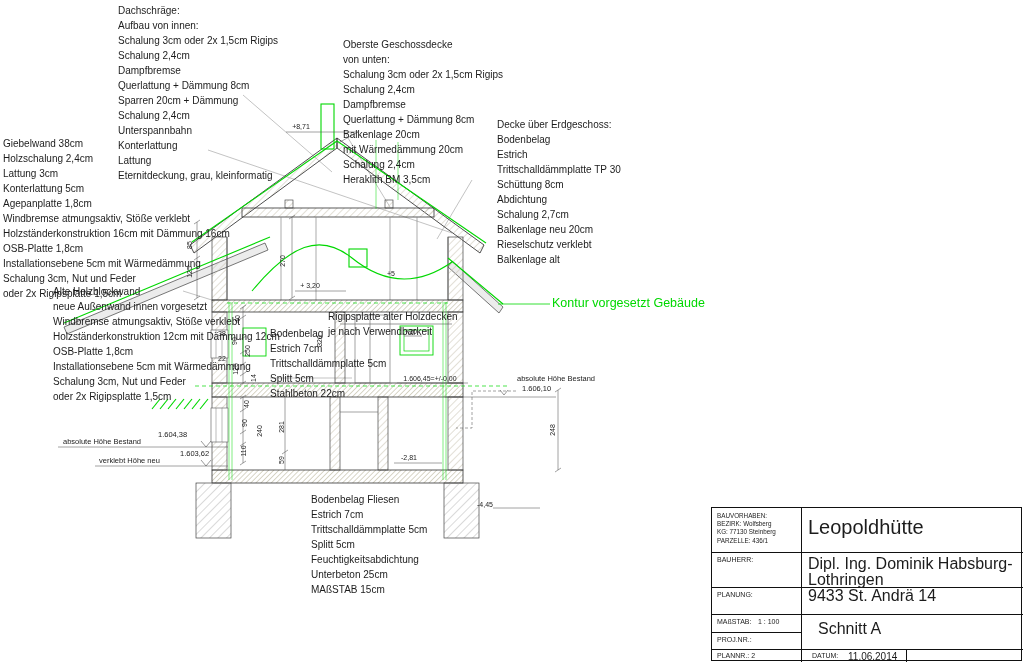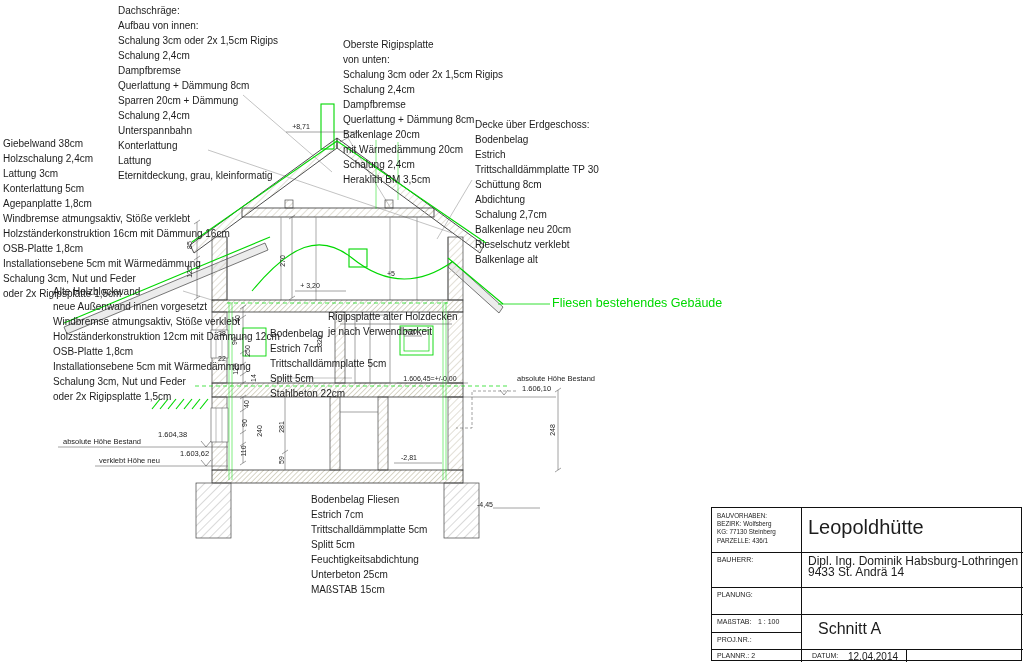--- a/index.html
+++ b/index.html
@@ -13,21 +13,21 @@
   .dim.rot{transform:translate(-50%,-50%) rotate(-90deg);}
   .lvl{position:absolute;font-size:7.5px;white-space:nowrap;color:#1c1c1c;}
   .kontur{position:absolute;font-size:12.5px;white-space:nowrap;font-weight:400;}
   
   .tb{position:absolute;left:711px;top:507px;width:311px;height:154px;
       border:1.4px solid #111;background:#fff;box-sizing:border-box;}
   .tb .hline{position:absolute;left:0;height:0;border-top:0.8px solid #111;}
   .tb .vline{position:absolute;top:0;width:0;border-left:0.8px solid #111;}
   .tb .tiny{position:absolute;font-size:6.3px;line-height:8.2px;white-space:pre-line;}
   .tb .lab{position:absolute;font-size:7px;white-space:nowrap;}
-  .tb .val{position:absolute;font-size:12px;line-height:11px;white-space:pre-line;}
+  .tb .val{position:absolute;font-size:16px;line-height:16px;white-space:pre-line;}
   .tb .big{position:absolute;font-size:20px;white-space:nowrap;}
   .tb .mid{position:absolute;font-size:16px;white-space:nowrap;}
   .tb .date{position:absolute;font-size:10px;white-space:nowrap;}
 </style>
 </head>
 <body>
 
 <svg class="layer" width="1024" height="663" viewBox="0 0 1024 663">
   <defs>
     <pattern id="hw" width="5" height="5" patternUnits="userSpaceOnUse" patternTransform="rotate(45)">
@@ -190,31 +190,31 @@
 Schalung 3cm oder 2x 1,5cm Rigips
 Schalung 2,4cm
 Dampfbremse
 Querlattung + Dämmung 8cm
 Sparren 20cm + Dämmung
 Schalung 2,4cm
 Unterspannbahn
 Konterlattung
 Lattung
 Eternitdeckung, grau, kleinformatig</div>
-  <div class="blk" style="left:343px;top:37px">Oberste Rigipsplatte
+  <div class="blk" style="left:343px;top:37px">Oberste Geschossdecke
 von unten:
 Schalung 3cm oder 2x 1,5cm Rigips
 Schalung 2,4cm
 Dampfbremse
 Querlattung + Dämmung 8cm
 Balkenlage 20cm
 mit Wärmedämmung 20cm
 Schalung 2,4cm
 Heraklith BM 3,5cm</div>
-  <div class="blk" style="left:475px;top:117px">Decke über Erdgeschoss:
+  <div class="blk" style="left:497px;top:117px">Decke über Erdgeschoss:
 Bodenbelag
 Estrich
 Trittschalldämmplatte TP 30
 Schüttung 8cm
 Abdichtung
 Schalung 2,7cm
 Balkenlage neu 20cm
 Rieselschutz verklebt
 Balkenlage alt</div>
   <div class="blk" style="left:3px;top:136px">Giebelwand 38cm
@@ -243,21 +243,21 @@
 Stahlbeton 22cm</div>
   <div class="blk" style="left:328px;top:309px">Rigipsplatte alter Holzdecken
 je nach Verwendbarkeit</div>
   <div class="blk" style="left:311px;top:492px">Bodenbelag Fliesen
 Estrich 7cm
 Trittschalldämmplatte 5cm
 Splitt 5cm
 Feuchtigkeitsabdichtung
 Unterbeton 25cm
 MAßSTAB 15cm</div>
-  <div class="kontur" style="left: 552px; top: 296px; color: rgb(0, 216, 0);">Fliesen bestehendes Gebäude</div>
+  <div class="kontur" style="left: 552px; top: 296px; color: rgb(0, 216, 0);">Kontur vorgesetzt Gebäude</div>
   <div>
       <span class="dim" style="left: 301px; top: 126px;">+8,71</span>
       <span class="dim rot" style="left: 189px; top: 245px;">85</span>
       <span class="dim rot" style="left: 189px; top: 272px;">125</span>
       <span class="dim rot" style="left: 282px; top: 261px;">270</span>
       <span class="dim" style="left: 391px; top: 273px;">+5</span>
       <span class="dim" style="left: 310px; top: 285px;">+ 3,20</span>
       <span class="dim rot" style="left: 237px; top: 319px;">40</span>
       <span class="dim" style="left: 222px; top: 333px;">38</span>
       <span class="dim rot" style="left: 234px; top: 341px;">90</span>
@@ -309,14 +309,14 @@
 
   <div class="lab" style="left:5px;top:83px">PLANUNG:</div>
 
   <div class="lab" style="left:5px;top:110px">MAßSTAB:</div>
   <div class="lab" style="left:46px;top:110px">1 : 100</div>
   <div class="lab" style="left:5px;top:128px">PROJ.NR.:</div>
   <div class="lab" style="left:5px;top:144px">PLANNR.: 2</div>
 
   <div class="mid" style="left:106px;top:112px">Schnitt A</div>
   <div class="lab" style="left:100px;top:144px">DATUM:</div>
-  <div class="date" style="left:136px;top:143px">12.04.2014</div>
+  <div class="date" style="left:136px;top:143px">11.06.2014</div>
 </div>
 
 </body></html>

